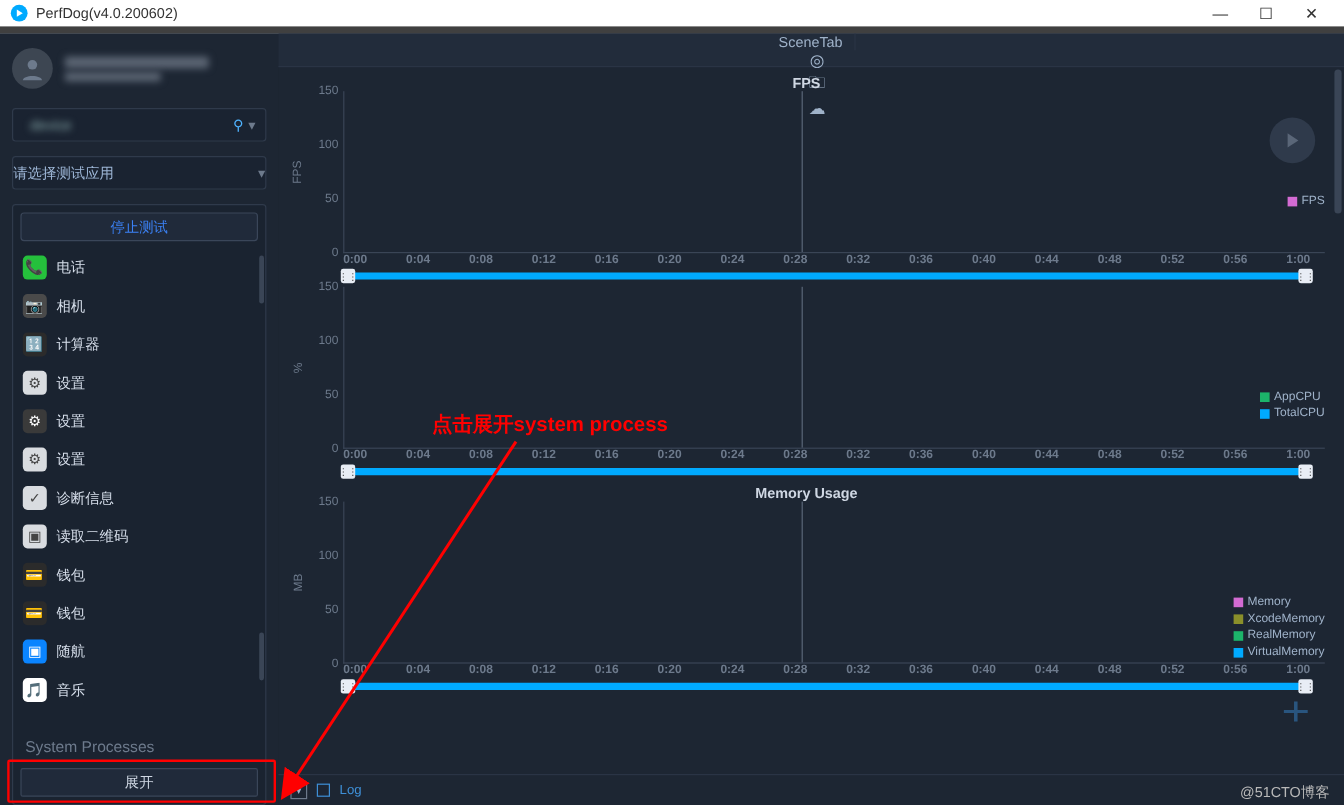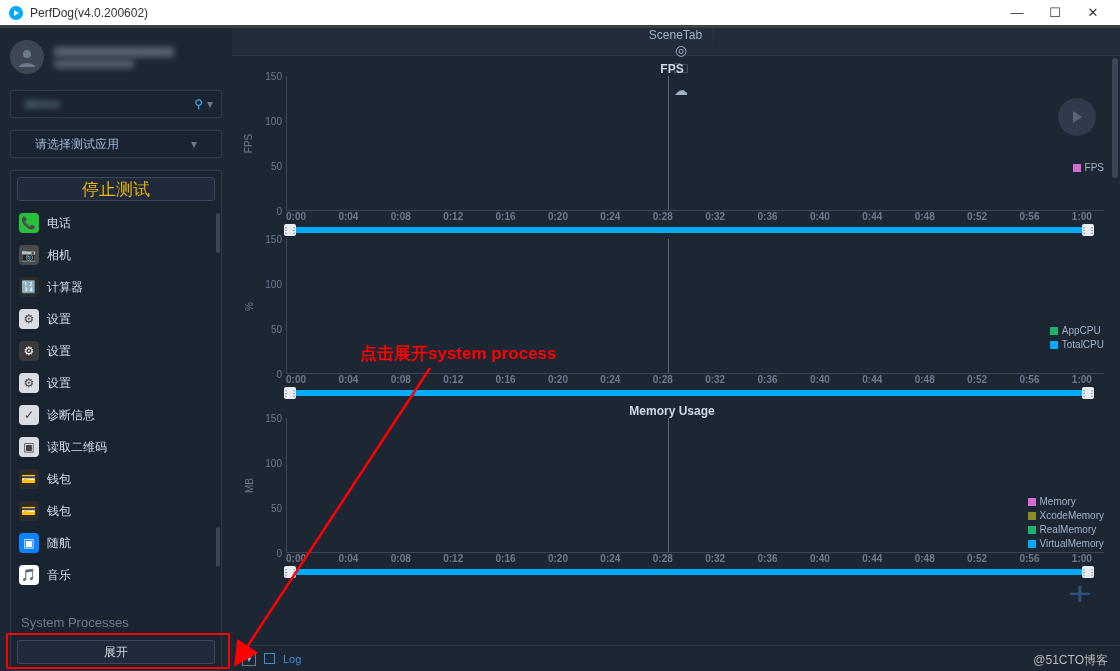--- a/index.html
+++ b/index.html
@@ -1,19 +1,19 @@
 <!DOCTYPE html>
 <html><head>
 <meta charset="utf-8">
 <style>
   * { box-sizing: border-box; margin: 0; padding: 0; font-family: "Microsoft YaHei", Arial, sans-serif; }
   body { width:1120px; height:671px; background:#fff; overflow:hidden; position:relative; }
 
   
-  .titlebar { height:28px; background:#fff; border-bottom:3px solid #404040; display:flex; align-items:center; padding:0 8px; }
+  .titlebar { height:28px; background:#fff; border-bottom:6px solid #404040; display:flex; align-items:center; padding:0 8px; }
   .titlebar .logo-icon { width:16px; height:16px; display:flex; align-items:center; justify-content:center; }
   .titlebar .title { font-size:12px; color:#333; margin-left:6px; }
   .titlebar .spacer { flex:1; }
   .winbtn { width:38px; height:28px; display:flex; align-items:center; justify-content:center; font-size:13px; color:#333; cursor:pointer; }
 
   .appbody { display:flex; height:643px; background:#1d2633; }
 
   
   .sidebar { width:232px; background:#1d2633; display:flex; flex-direction:column; position:relative; }
   .profile { display:flex; align-items:center; padding:12px 10px 10px 10px; gap:10px; }
@@ -21,24 +21,24 @@
   .profile .lines { display:flex; flex-direction:column; gap:3px; }
   .blurbar { width:120px; height:10px; background:#5a6472; border-radius:2px; filter:blur(3px); }
   .blurbar.small { width:80px; height:8px; }
 
   .device-row { margin:6px 10px; height:28px; background:#1a2331; border:1px solid #2f3a4b; border-radius:3px; display:flex; align-items:center; padding:0 8px; color:#9db6d6; font-size:12px; cursor:pointer; }
   .device-row .apple { color:#00aaff; margin-right:6px; font-size:14px;}
   .device-row .blurtext { filter:blur(3px); color:#8aa; flex:1;}
   .device-row .clip { color:#4fb3ff; margin-right:4px; }
   .device-row .chev { color:#6d7a8c; }
 
-  .select-app { margin:6px 10px; height:28px; background:#1a2331; border:1px solid #2f3a4b; border-radius:3px; display:flex; align-items:center; padding:0 24px; color:#9db6d6; font-size:12px; cursor:pointer; justify-content:space-between;}
+  .select-app { margin:6px 10px; height:28px; background:#1a2331; border:1px solid #2f3a4b; border-radius:3px; display:flex; align-items:center; padding:0 0; color:#9db6d6; font-size:12px; cursor:pointer; justify-content:space-between;}
   
   .panel { margin:6px 10px 0 10px; border:1px solid #2f3a4b; border-radius:3px; background:#1a2330; display:flex; flex-direction:column; flex:1; min-height:0;}
-  .stop-btn { margin:6px; height:24px; border:1px solid #3a4659; border-radius:3px; background:#202a3a; color:#eab308; font-size:17px; display:flex; align-items:center; justify-content:center; cursor:pointer;}
+  .stop-btn { margin:6px; height:24px; border:1px solid #3a4659; border-radius:3px; background:#202a3a; color:#3b82f6; font-size:12px; display:flex; align-items:center; justify-content:center; cursor:pointer;}
   .applist { flex:1; overflow:hidden; position:relative;}
   .appitem { height:32px; display:flex; align-items:center; padding:0 8px; gap:8px; color:#d6deea; font-size:12px; cursor:pointer; }
   .appicon { width:20px; height:20px; border-radius:4px; display:flex; align-items:center; justify-content:center; font-size:12px; color:#fff; flex-shrink:0;}
   .mini-scroll { position:absolute; right:1px; top:6px; width:4px; height:40px; background:#3a4556; border-radius:2px;}
   .mini-scroll2 { position:absolute; right:1px; bottom:40px; width:4px; height:40px; background:#3a4556; border-radius:2px;}
 
   .sysproc { padding:8px 10px; color:#6d7a8c; font-size:13px; }
   .expand-btn { margin:2px 6px 6px 6px; height:24px; background:#202a3a; border:1px solid #3a4659; border-radius:2px; color:#cfd7e3; font-size:12px; display:flex; align-items:center; justify-content:center; cursor:pointer; }
 
   

